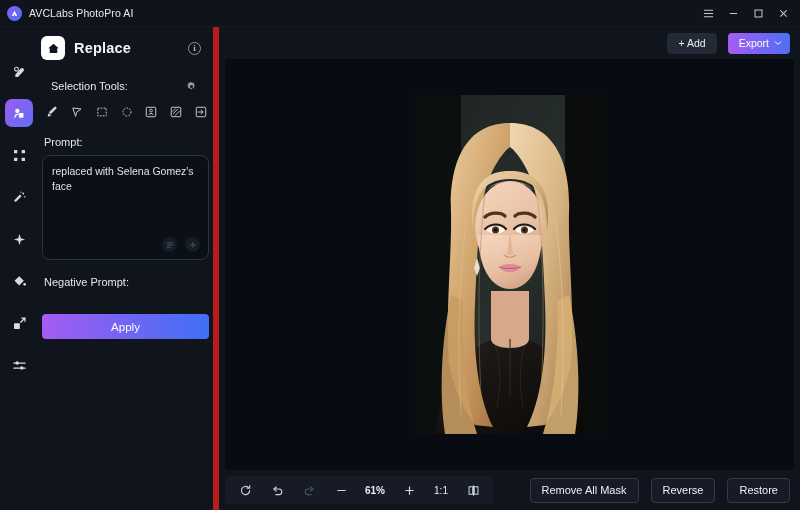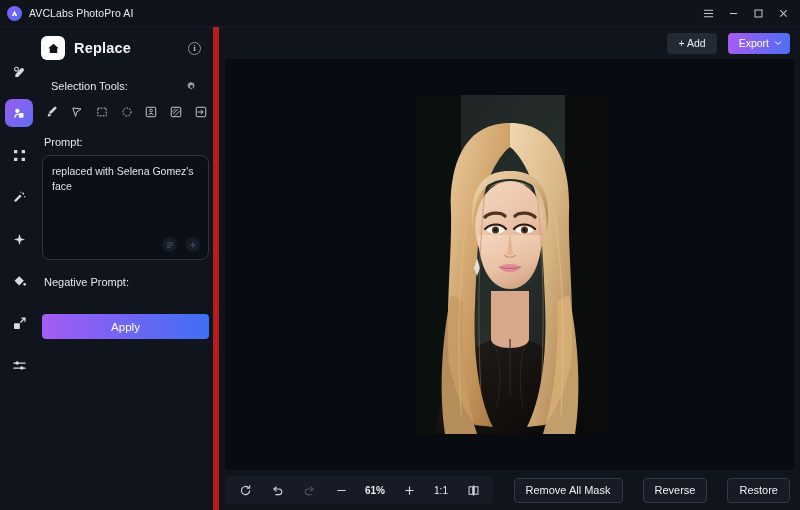--- a/index.html
+++ b/index.html
@@ -149,21 +149,21 @@
     display: flex; align-items: center; background: #161b25;
     border-radius: 4px; height: 28px; padding: 0 4px;
   }
   .zbtn {
     width: 32px; height: 26px; display: flex; align-items: center; justify-content: center;
     color: #cfd5df; font-size: 12px;
   }
   .zbtn.dim { color: #4b5262; }
   .zbtn.lbl { font-size: 10px; color: #e8ebf1; width: 36px; font-weight: bold; }
   .zbtn.lbl2 { font-size: 10px; color: #e8ebf1; width: 32px; }
-  .rgroup { margin-left: auto; display: flex; gap: 20px; padding-right: 2px; }
+  .rgroup { margin-left: auto; display: flex; gap: 12px; padding-right: 2px; }
   .obtn {
     height: 25px; padding: 0 11px; border: 1px solid #323a48; border-radius: 4px;
     background: #161b25; color: #eef1f6; font-size: 11px;
     display: flex; align-items: center;
   }
 </style>
 </head>
 <body>
 
 <div class="app">

